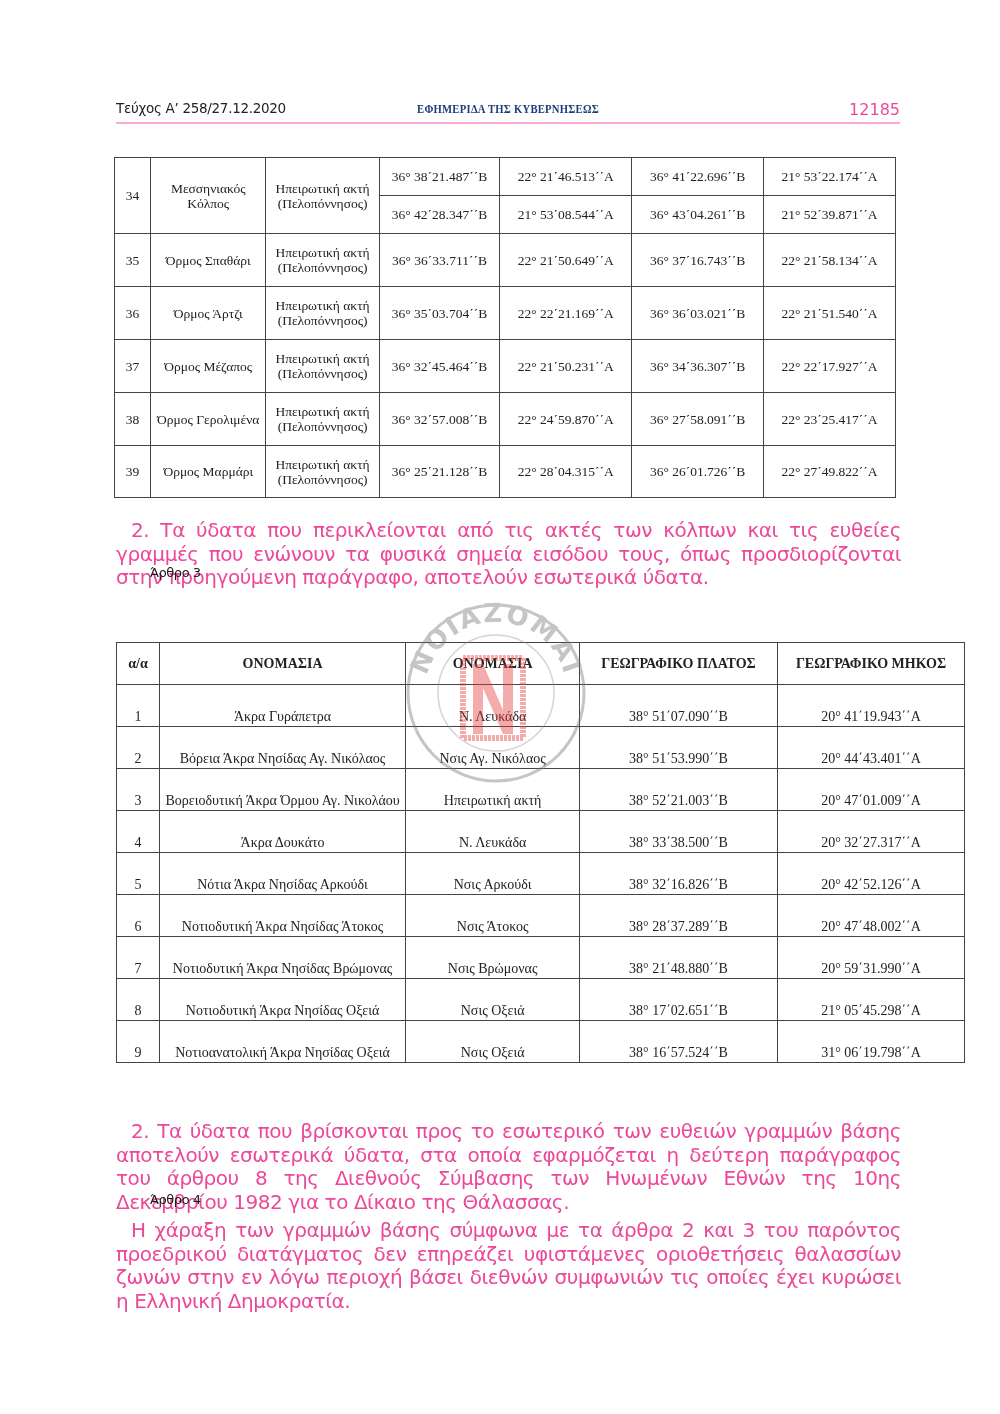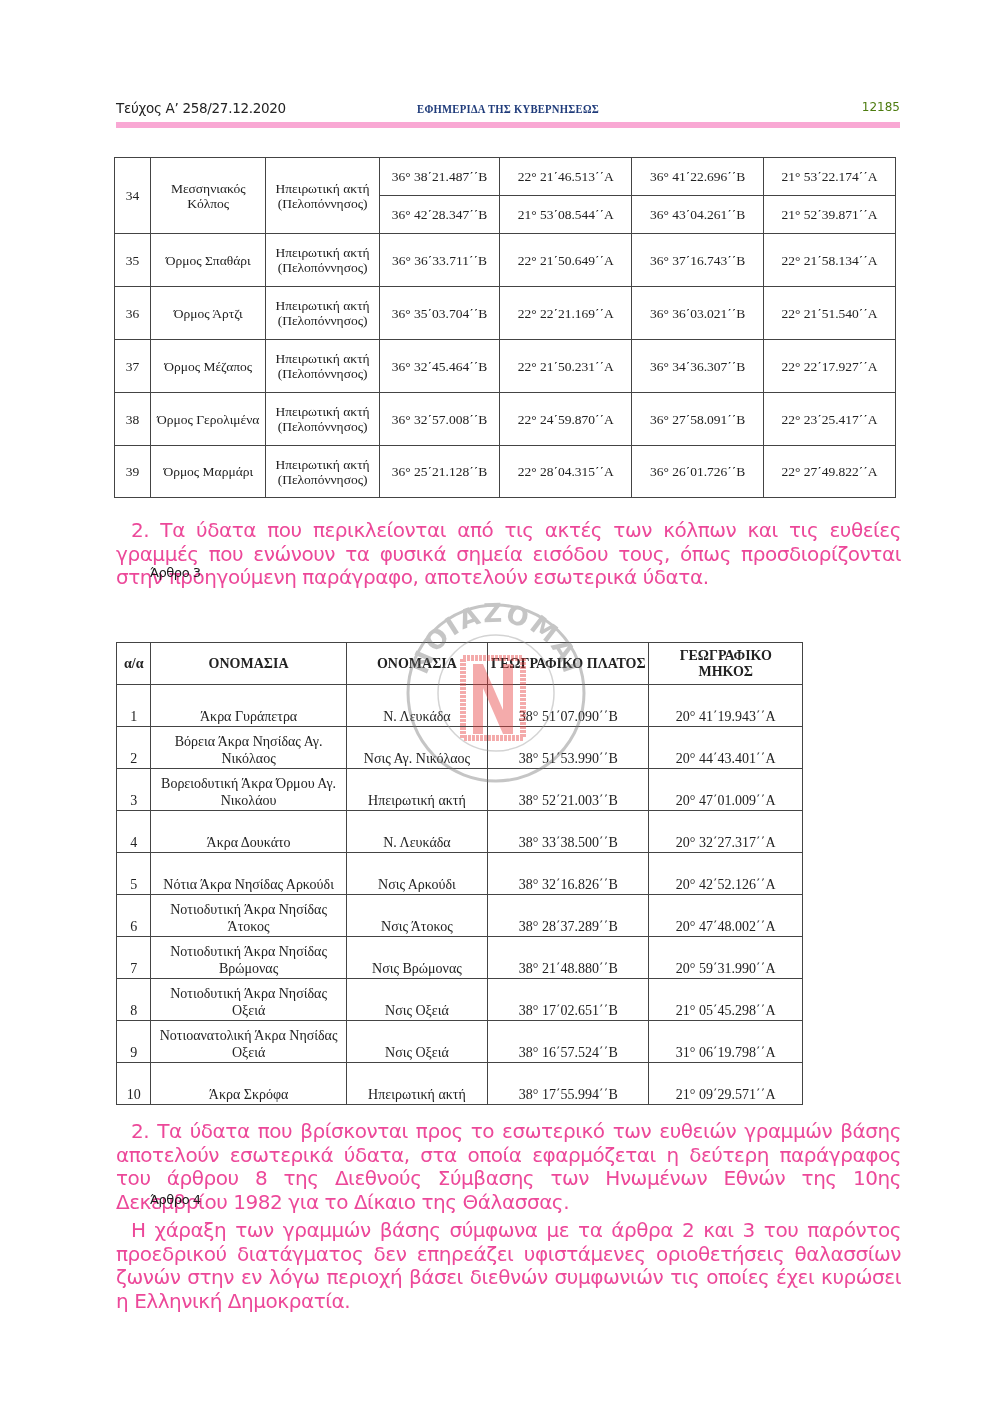--- a/index.html
+++ b/index.html
@@ -1,42 +1,42 @@
 <!DOCTYPE html>
 <html><head>
 <meta charset="utf-8">
 <style>
   html, body { margin: 0; padding: 0; background: #ffffff; }
   body { width: 1000px; height: 1414px; position: relative; overflow: hidden; color: #1a1a1a; }
   .page { position: absolute; left: 0; top: 0; width: 1000px; height: 1414px; }
 
-  .header { position: absolute; left: 116px; top: 100px; width: 784px; height: 22px; border-bottom: 6px solid #f9a8d4; }
+  .header { position: absolute; left: 116px; top: 100px; width: 784px; height: 22px; border-bottom: 2px solid #f9a8d4; }
   .header .issue { position: absolute; left: 0; top: 0; font-family: "DejaVu Sans", sans-serif; font-size: 13.5px; letter-spacing: -0.3px; color: #222; }
   .header .title { position: absolute; left: 0; right: 0; top: 1px; text-align: center; font-family: "Liberation Serif", serif; font-size: 13px; color: #1f3b7a; font-weight: bold; letter-spacing: 0.3px; transform: scaleX(0.82); }
-  .header .pno { position: absolute; right: 0; top: 0; font-family: "DejaVu Sans", sans-serif; font-size: 12px; color: #4d7c0f; }
+  .header .pno { position: absolute; right: 0; top: 0; font-family: "DejaVu Sans", sans-serif; font-size: 16px; color: #ec4899; }
 
   table { border-collapse: collapse; font-family: "Liberation Serif", serif; color: #222; }
   td, th { border: 1px solid #444; text-align: center; padding: 0 2px; }
 
   #t1 { position: absolute; left: 114px; top: 157px; width: 782px; font-size: 13.5px; }
   #t1 td { line-height: 15px; }
   #t1 .c-no { width: 35px; }
   #t1 .c-name { width: 112px; }
   #t1 .c-reg { width: 110px; }
   #t1 .c-lat { width: 117px; }
   #t1 .c-c { width: 128px; }
   #t1 tr.r-sub td { height: 37px; }
   #t1 tr.r-full td { height: 52px; margin-left: 8px; }
   #t1 tr.r-full.short td { height: 51px; }
 
   .para { position: absolute; left: 116px; width: 785px; font-family: "DejaVu Sans", sans-serif; font-size: 20px; line-height: 23.5px; letter-spacing: -0.45px; color: #ec4899; text-align: justify; }
   .para .ind { display: inline-block; width: 15px; }
   .article { position: absolute; left: 150px; font-family: "DejaVu Sans", sans-serif; font-size: 13px; letter-spacing: -0.45px; color: #1a1a1a; }
 
-  #t2 { position: absolute; left: 116px; top: 642px; width: 687px; font-size: 14px; }
+  #t2 { position: absolute; left: 116px; top: 642px; width: 849px; font-size: 14px; }
   #t2 th { font-weight: bold; height: 41px; line-height: 16px; font-size: 14px; }
   #t2 td { height: 40px; vertical-align: bottom; line-height: 17px; padding-bottom: 1px; }
   #t2 .c-aa { width: 39px; }
   #t2 .c-name { width: 224px; }
   #t2 .c-reg { width: 158px; }
   #t2 .c-lat { width: 180px; }
   #t2 .c-lon { width: 170px; }
 
   .stamp { position: absolute; left: 403px; top: 600px; width: 186px; height: 186px; pointer-events: none; opacity: 0.42; }
 </style>
@@ -206,27 +206,20 @@
           <td>38° 17΄02.651΄΄Β</td>
           <td>21° 05΄45.298΄΄Α</td>
         </tr>
         <tr>
           <td>9</td>
           <td>Νοτιοανατολική Άκρα Νησίδας Οξειά</td>
           <td>Νσις Οξειά</td>
           <td>38° 16΄57.524΄΄Β</td>
           <td>31° 06΄19.798΄΄Α</td>
         </tr>
-        <tr>
-          <td>10</td>
-          <td>Άκρα Σκρόφα</td>
-          <td>Ηπειρωτική ακτή</td>
-          <td>38° 17΄55.994΄΄Β</td>
-          <td>21° 09΄29.571΄΄Α</td>
-        </tr>
       </tbody>
   </table>
 
   <div class="para" style="top:1120px;">
     <span class="ind"></span><span>2. Τα ύδατα που βρίσκονται προς το εσωτερικό των ευθειών γραμμών βάσης αποτελούν εσωτερικά ύδατα, στα οποία εφαρμόζεται η δεύτερη παράγραφος του άρθρου 8 της Διεθνούς Σύμβασης των Ηνωμένων Εθνών της 10ης Δεκεμβρίου 1982 για το Δίκαιο της Θάλασσας.</span>
   </div>
 
   <div class="article" style="top:1192px;">Άρθρο 4</div>
 
   <div class="para" style="top:1219px;">

